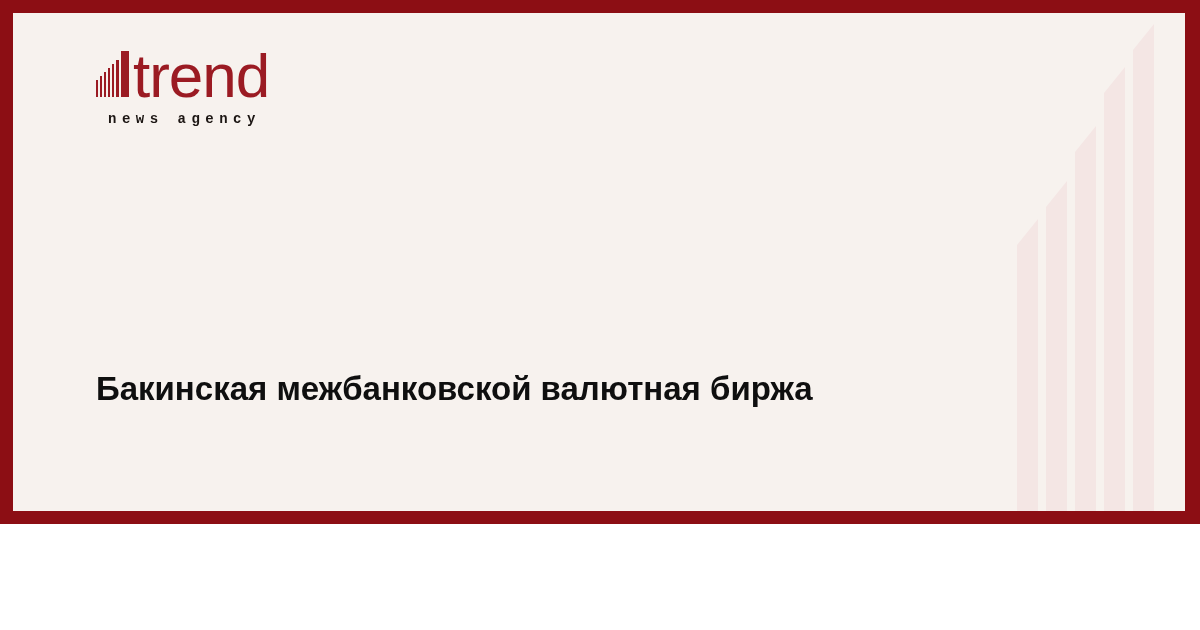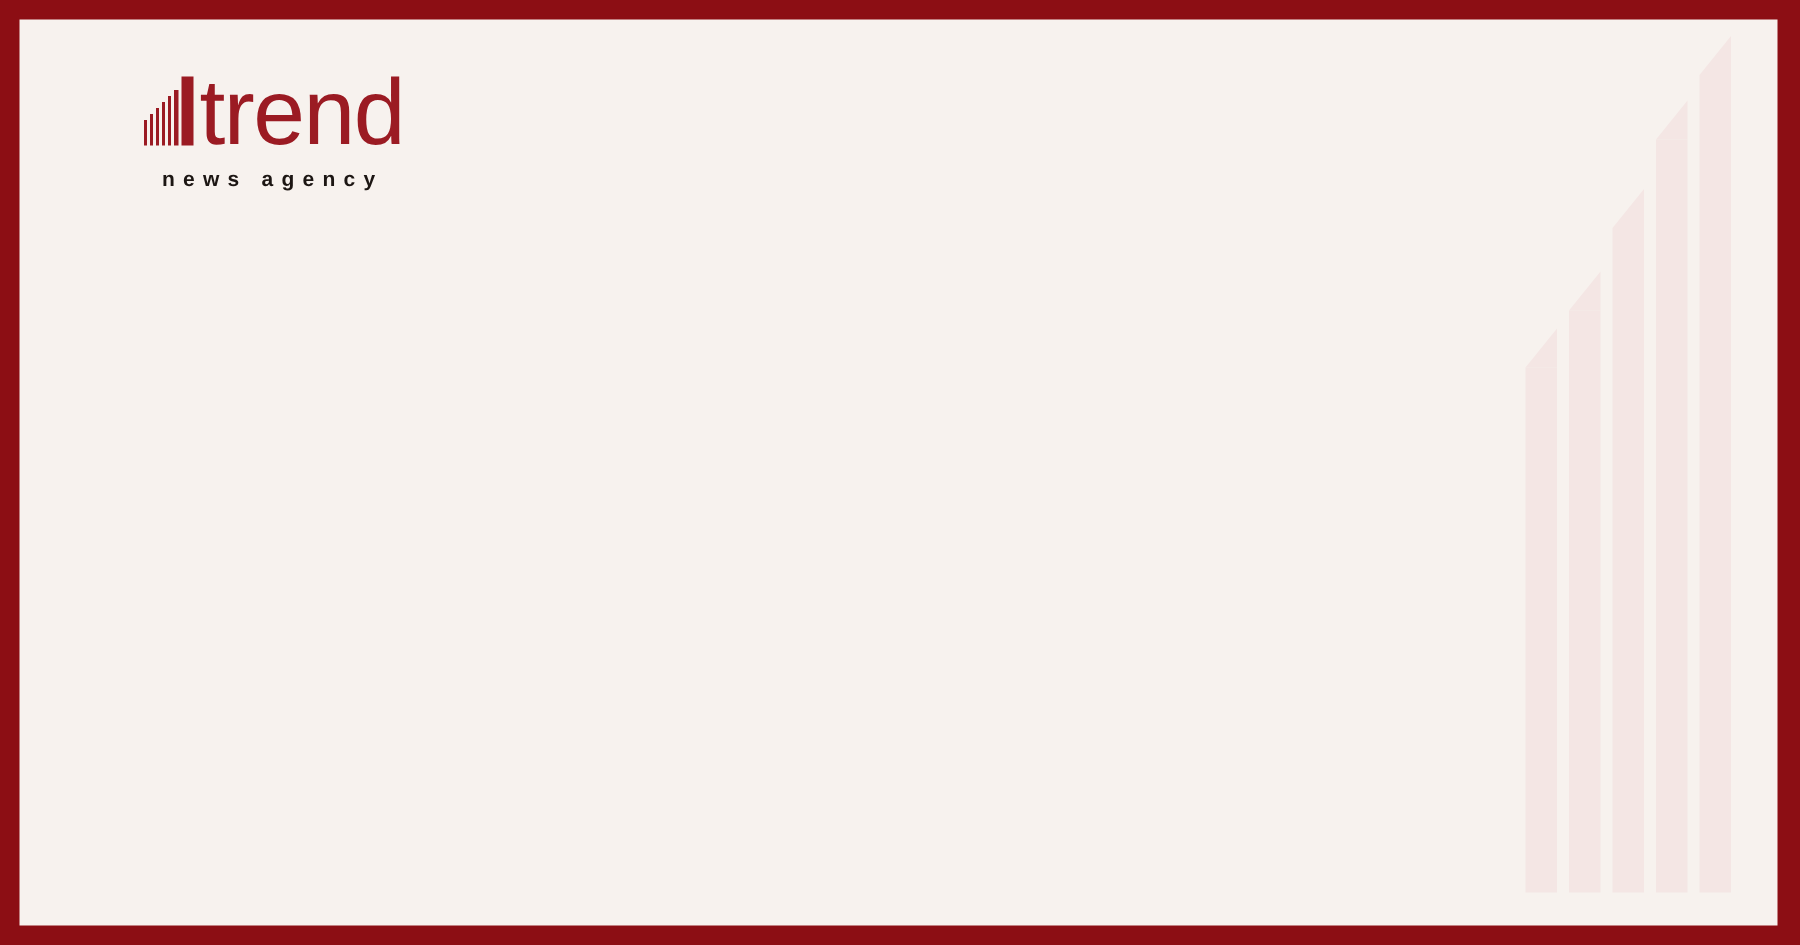--- a/index.html
+++ b/index.html
@@ -11,21 +11,21 @@
     width: 1200px;
     height: 630px;
     overflow: hidden;
     font-family: "Liberation Sans", sans-serif;
   }
 
   
   .card {
     position: relative;
     width: 1200px;
-    height: 630px;
+    height: 524px;
     box-sizing: border-box;
     background: #8C0E14;               
     overflow: hidden;
   }
   .card-inner {
     position: absolute;
     left: 13px;
     top: 13px;
     right: 15px;
     bottom: 13px;
@@ -102,21 +102,21 @@
     font-size: 62px;
     line-height: 62px;
     font-weight: 400;
     color: #9B1B23;
     letter-spacing: -1px;
   }
   .logo-sub {
     position: absolute;
     left: 12px;
     top: 68px;
-    font-family: Liberation Sans, sans-serif;
+    font-family: Liberation Mono, monospace;
     font-size: 14px;
     font-weight: 600;
     color: #1C1613;
     letter-spacing: 5.5px;
     white-space: nowrap;
   }
 
   
   .headline {
     position: absolute;
@@ -169,17 +169,18 @@
           <span class="lm-bar lm-b5"></span>
           <span class="lm-bar lm-b6"></span>
           <span class="lm-bar lm-b7"></span>
         </span>
         <span class="logo-word">trend</span>
       </div>
       <div class="logo-sub">news agency</div>
     </div>
 
     <div class="headline">
+      <span class="headline-line">Бакинская межбанковской валютная биржа</span>
       
     </div>
 
   </div>
 </div>
 
 </body></html>

